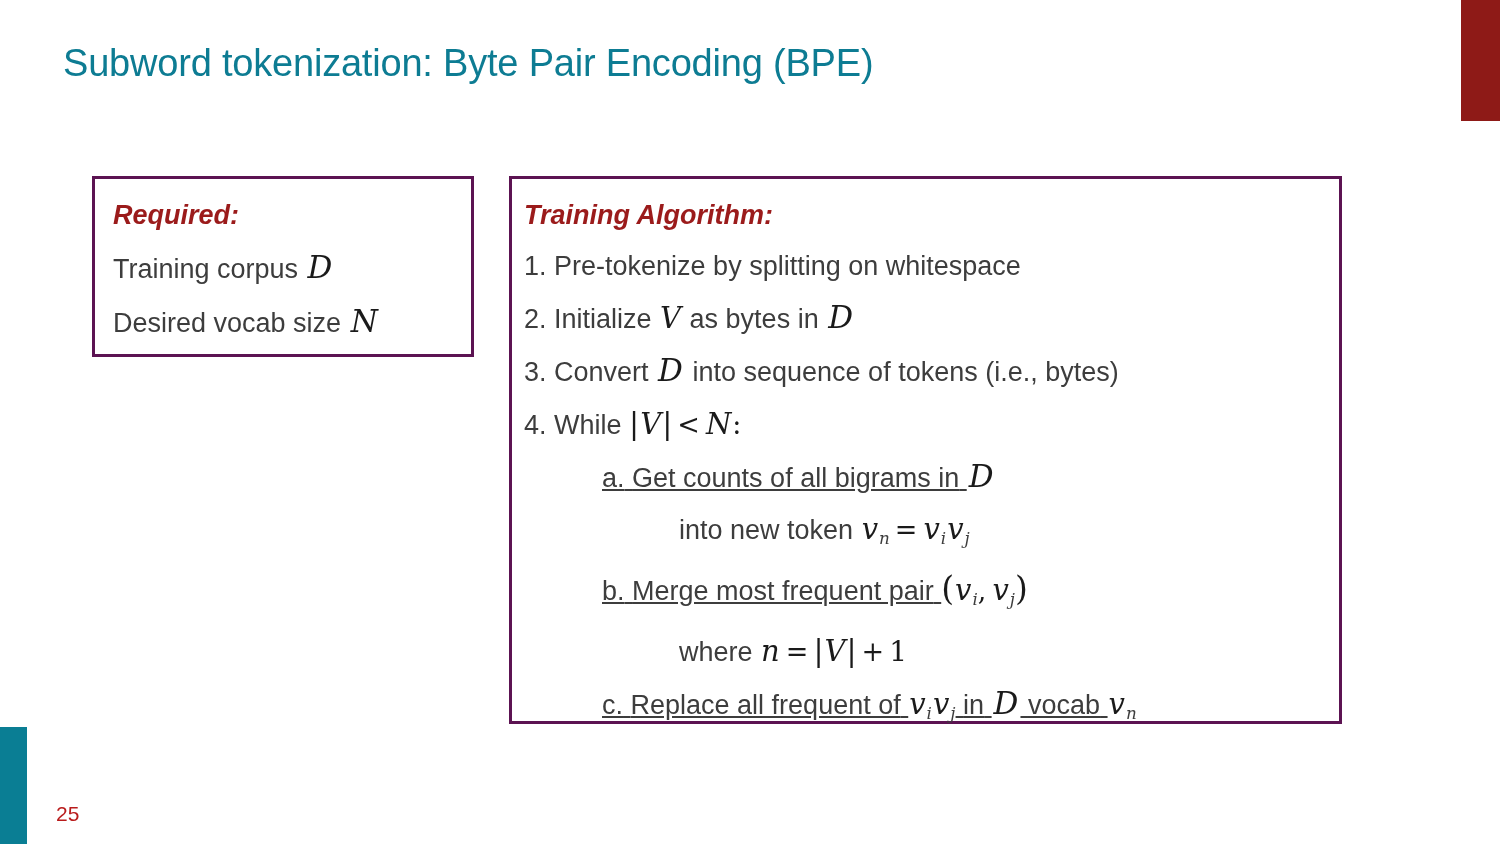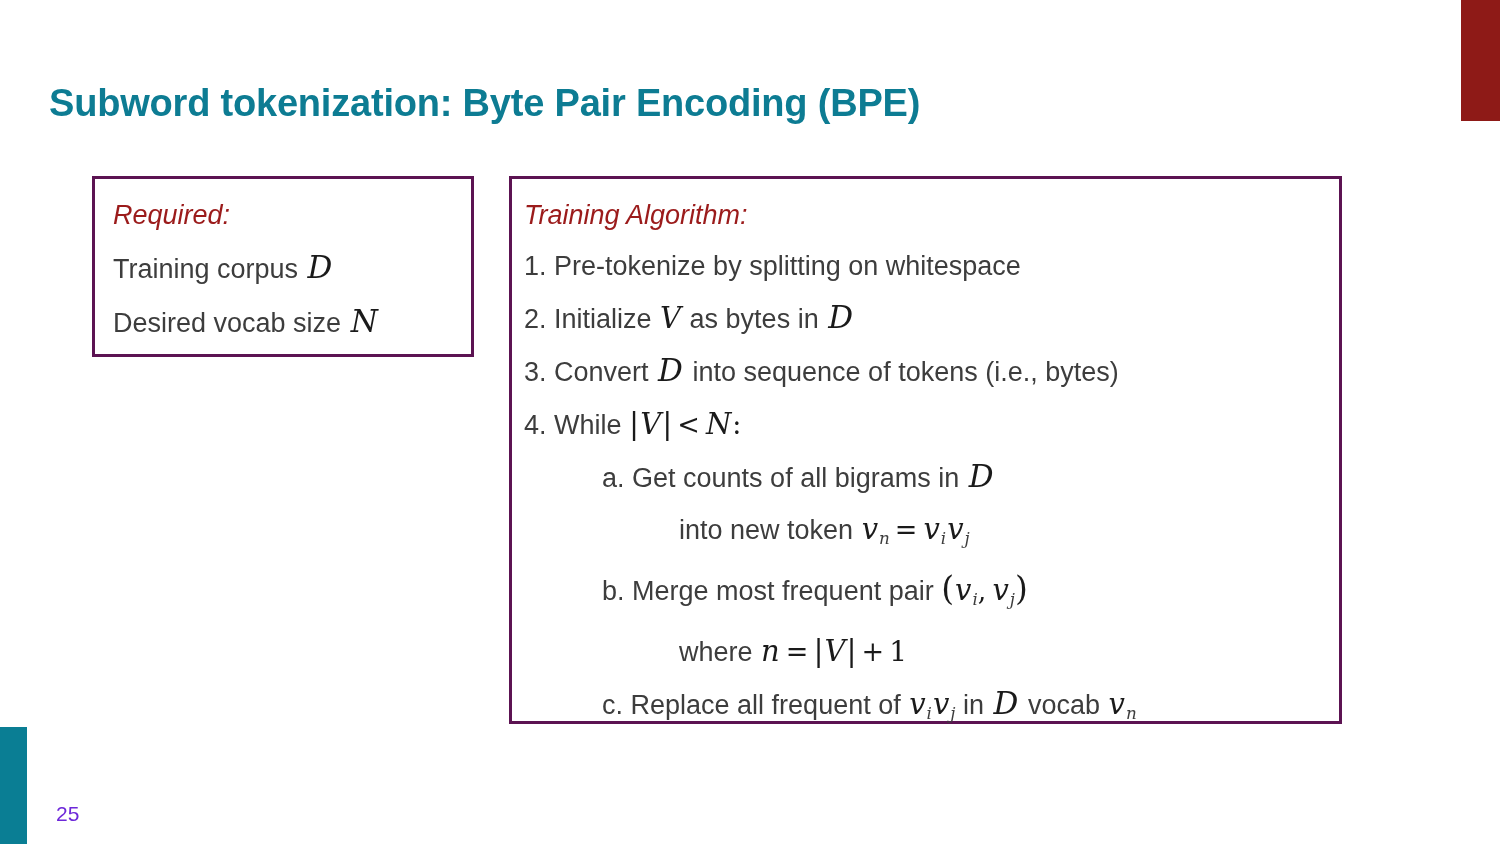--- a/index.html
+++ b/index.html
@@ -30,28 +30,27 @@
     left: 0;
     top: 727px;
     width: 27px;
     height: 117px;
     background: #0A7E94;
   }
 
   
   .slide-title {
     position: absolute;
-    left: 49px;
+    left: 63px;
     top: 42px;
     font-size: 38px;
-    font-weight: bold;
+    font-weight: normal;
     color: #0D7C93;
     letter-spacing: -0.2px;
     white-space: nowrap;
-    margin-top: 40px;
   }
 
   
   .panel {
     position: absolute;
     border: 3px solid #5C1352;
     background: #ffffff;
     box-sizing: border-box;
   }
   .panel-required {
@@ -64,36 +63,36 @@
   .panel-algorithm {
     left: 509px;
     top: 176px;
     width: 833px;
     height: 548px;
     padding: 22px 0 0 12px;
   }
 
   .panel-heading {
     color: #9B1B1B;
-    font-weight: normal;
+    font-weight: bold;
     font-style: italic;
     font-size: 27px;
     margin-bottom: 10px;
     line-height: 1.1;
   }
 
   .line {
     font-size: 27px;
     line-height: 51px;
     color: #3D3D3D;
     white-space: nowrap;
   }
   .panel-required .line { line-height: 52px; }
 
-  .indent-1 { padding-left: 78px; }
+  .indent-1 { padding-left: 78px; text-decoration: underline; }
   .indent-2 { padding-left: 155px; }
 
   
   .m {
     font-family: "DejaVu Serif", "Liberation Serif", serif;
     font-style: italic;
     color: #1a1a1a;
   }
   .m-big {
     font-size: 31px;
@@ -135,21 +134,21 @@
     padding: 0;
   }
   .mathspan { display: inline-block; }
 
   
   .page-number {
     position: absolute;
     left: 56px;
     top: 802px;
     font-size: 21px;
-    color: #6d28d9;
+    color: #b91c1c;
   }
 </style>
 </head>
 <body>
 
 <div class="accent-red"></div>
 <div class="accent-teal"></div>
 
 <div class="slide-title">Subword tokenization: Byte Pair Encoding (BPE)</div>
 

